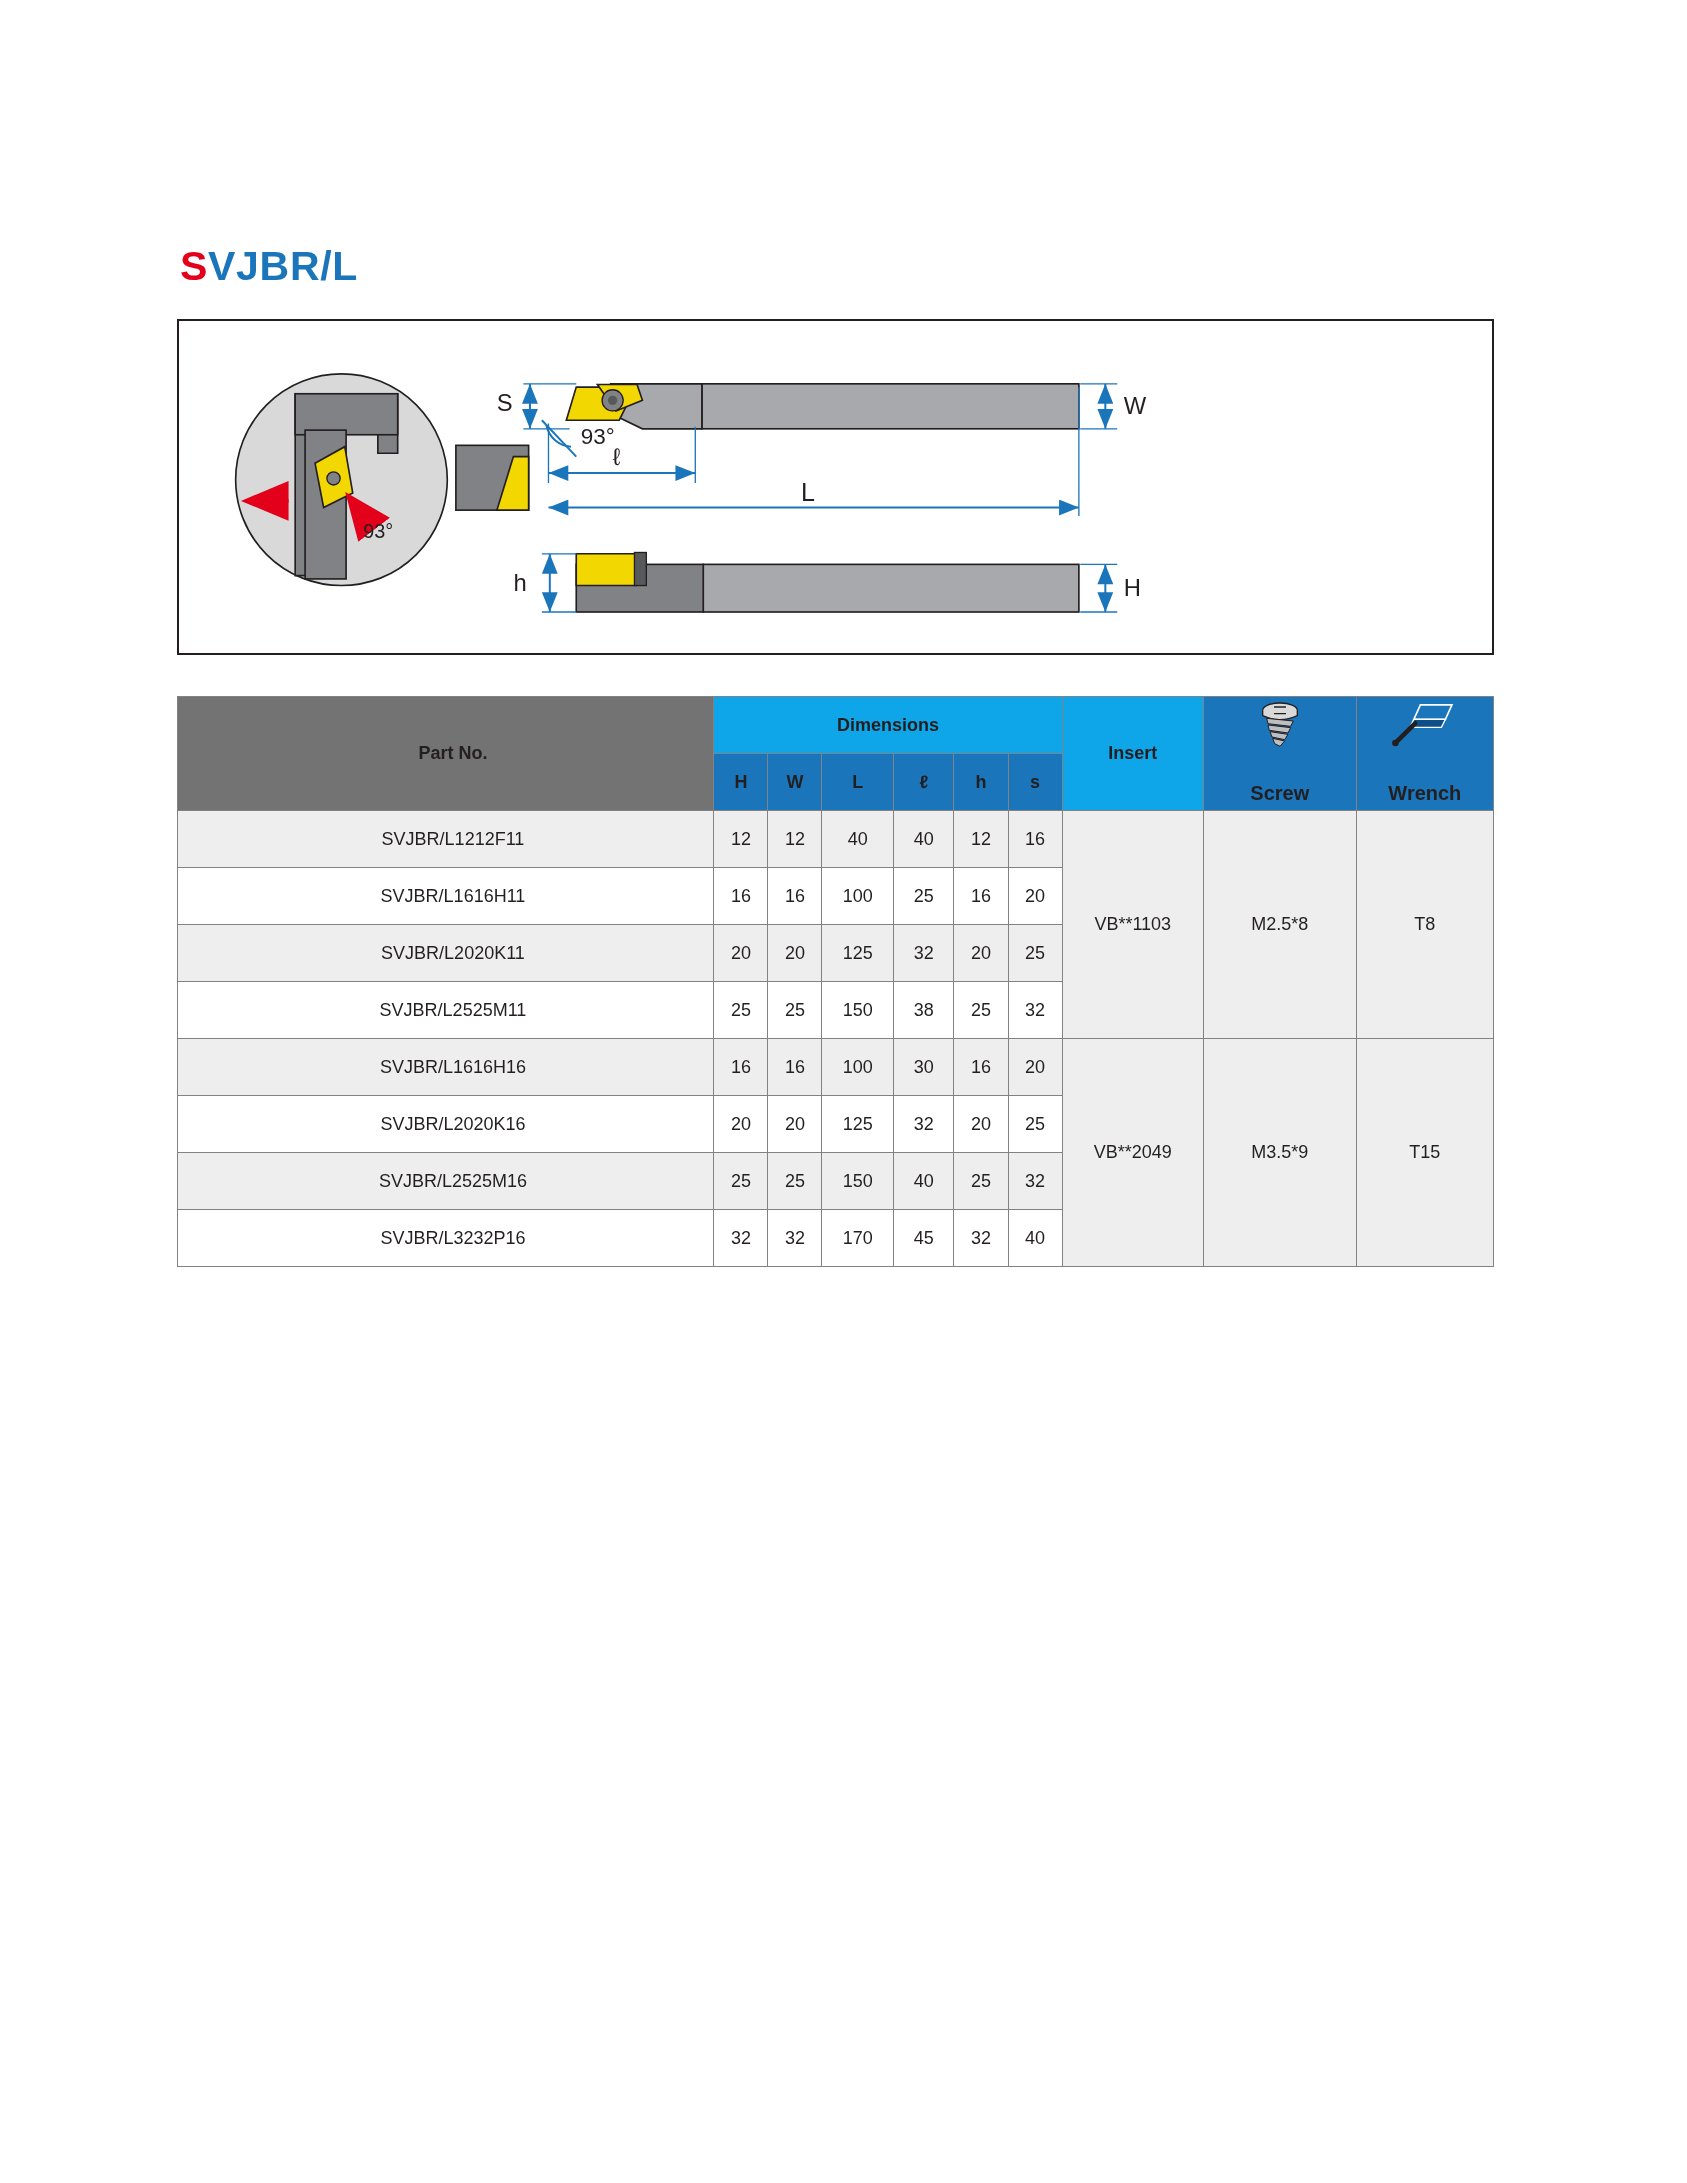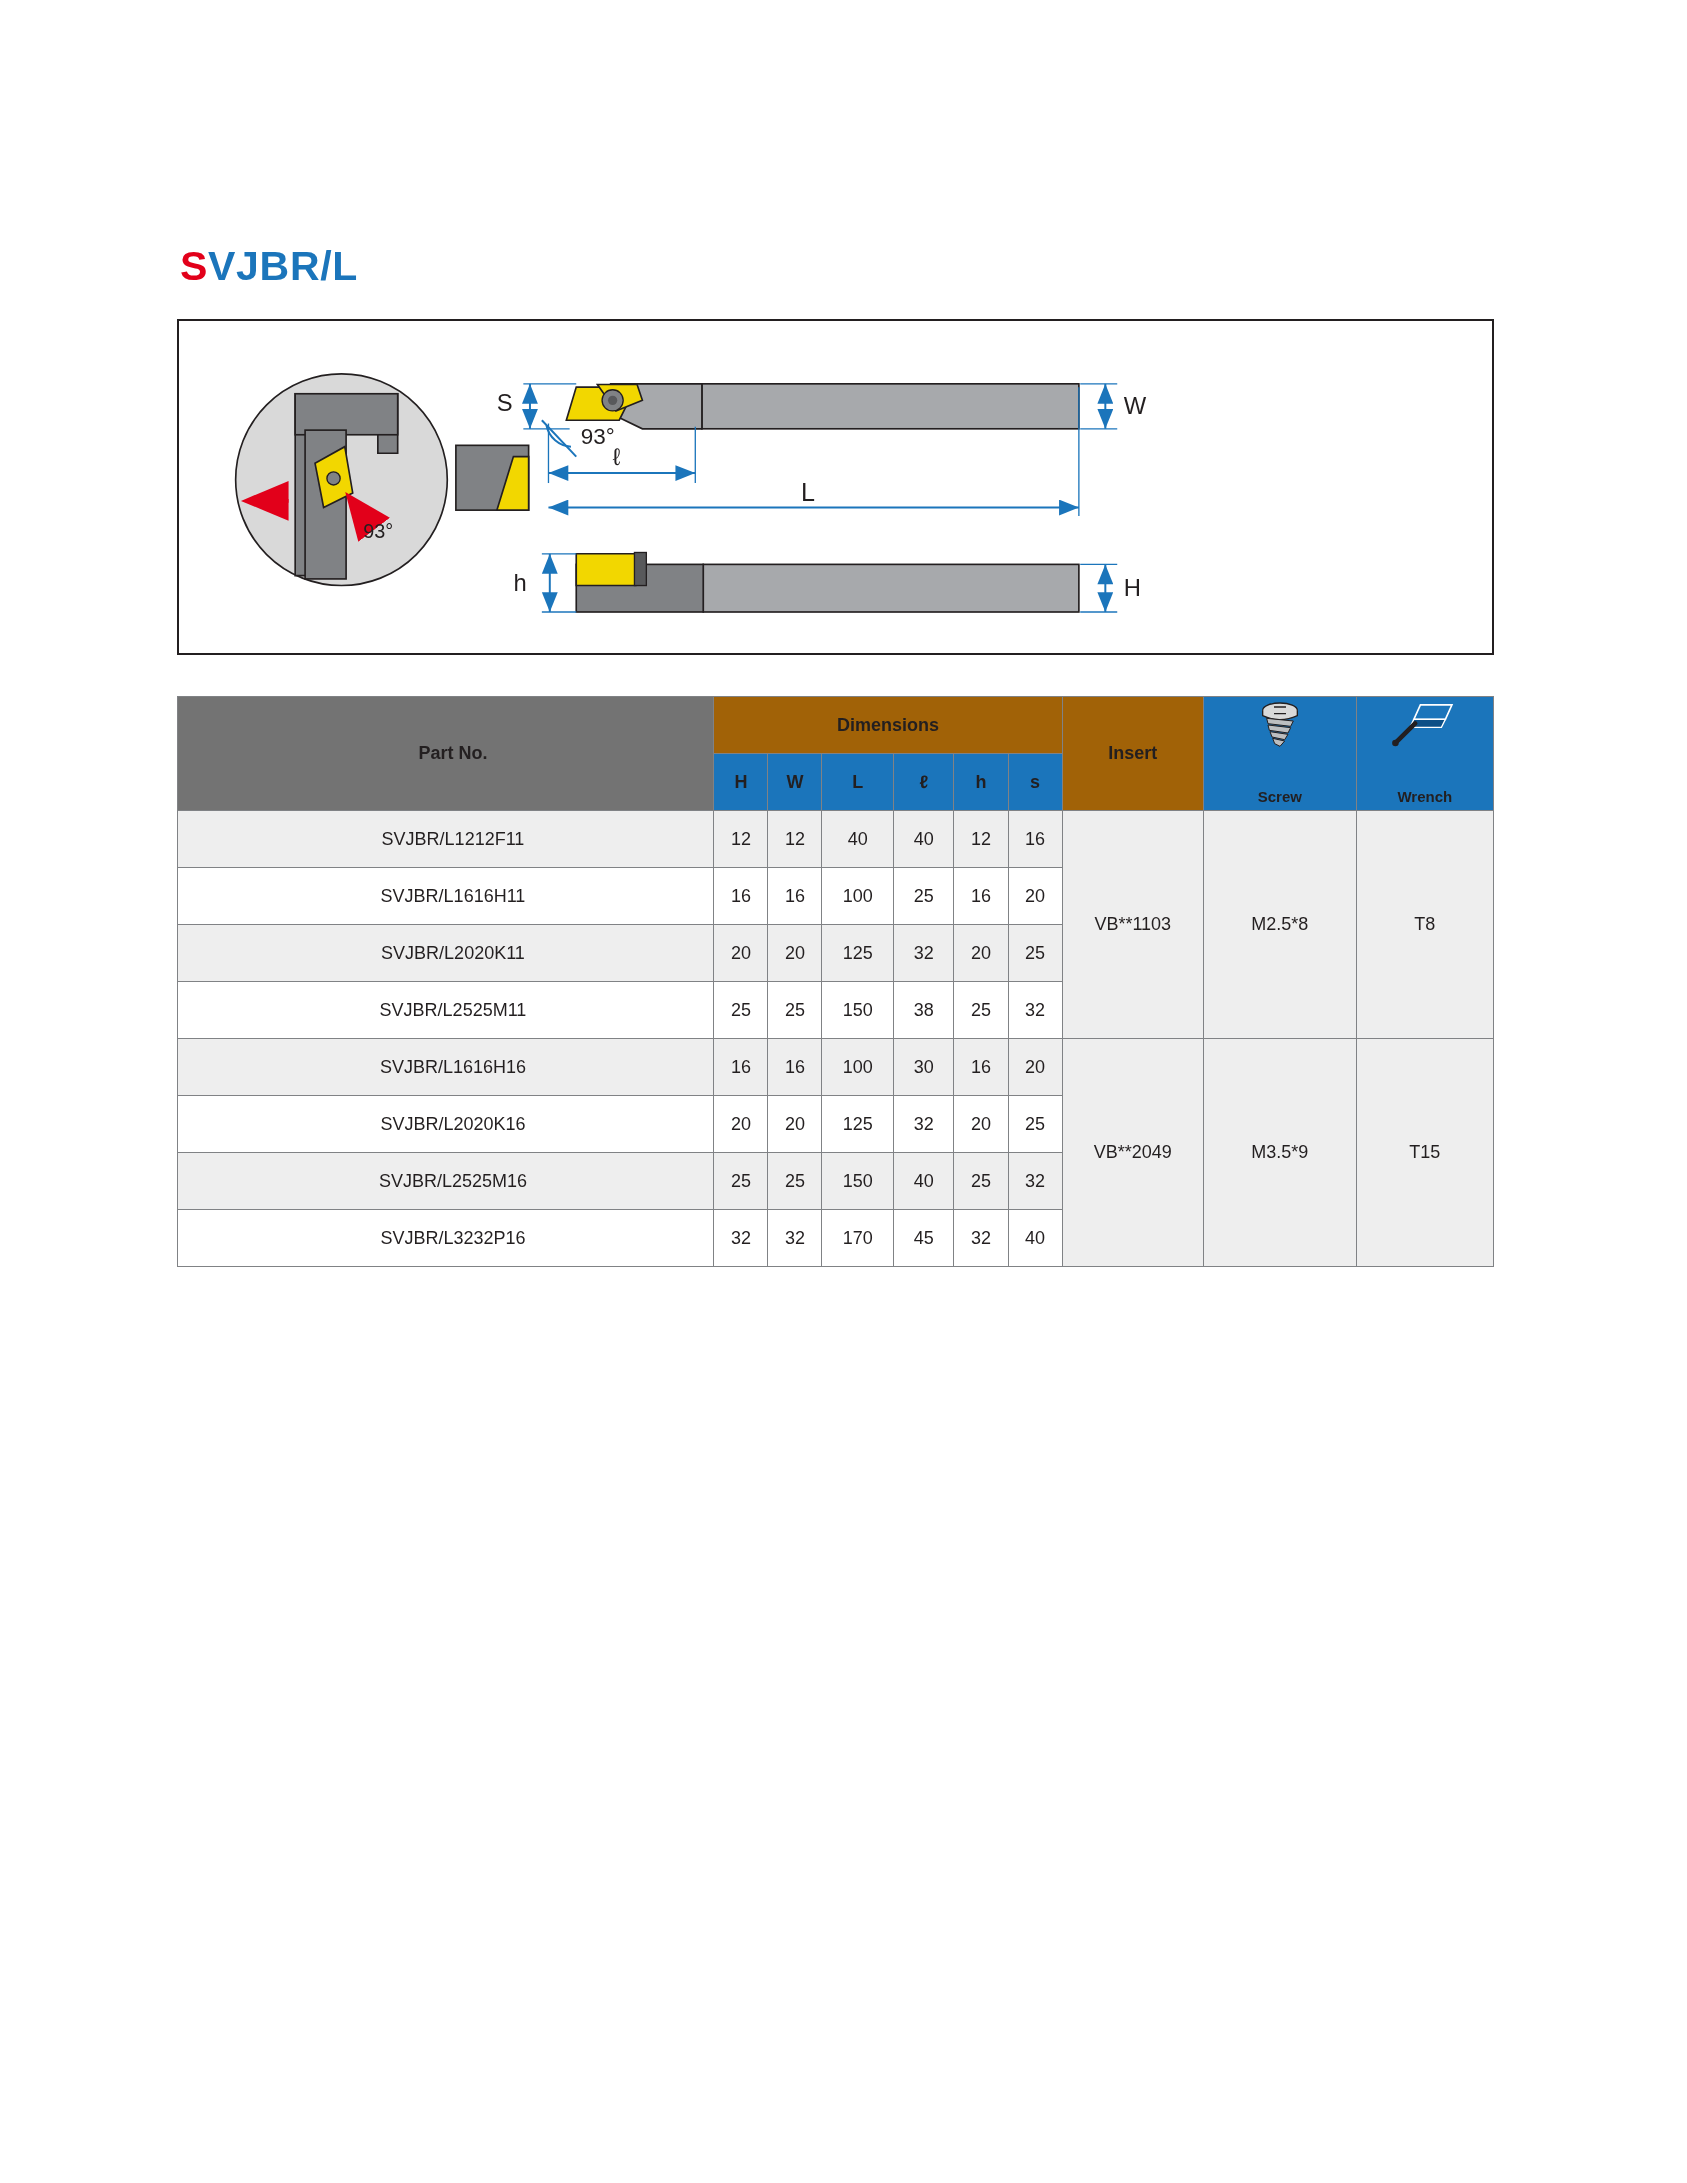--- a/index.html
+++ b/index.html
@@ -68,21 +68,21 @@
   .hdr-part {
     background: #737373;
     color: #ffffff;
     font-weight: bold;
     font-size: 19px;
     text-align: left;
     padding-left: 14.6px !important;
     border: 1.3px solid #808285;
   }
   .hdr-blue {
-    background: #a16207;
+    background: #0ea5e9;
     color: #ffffff;
     font-weight: bold;
     font-size: 19px;
     border: 1.3px solid #808285;
   }
   .hdr-dim-sub {
     background: #1b75bb;
     color: #ffffff;
     font-weight: bold;
     font-size: 17px;
@@ -104,21 +104,21 @@
     background: #1b75bb;
     color: #ffffff;
     font-weight: bold;
     position: relative;
     height: 86px;
   }
   .icon-hdr .lbl {
     position: absolute;
     bottom: 5.3px;
     left: 0; right: 0;
-    font-size: 15px;
+    font-size: 20px;
   }
   .icon-hdr .ico {
     position: absolute;
     top: 4px;
     left: 50%;
     transform: translateX(-50%);
   }
   .insert-hdr { font-size: 20px; }
 </style>
 </head>

